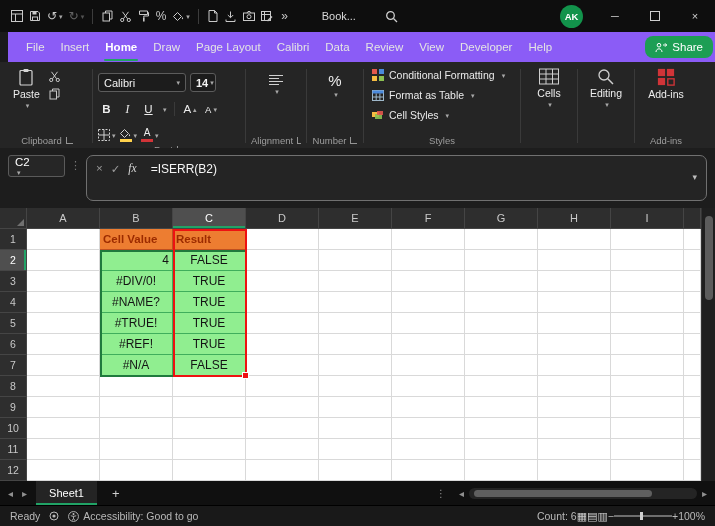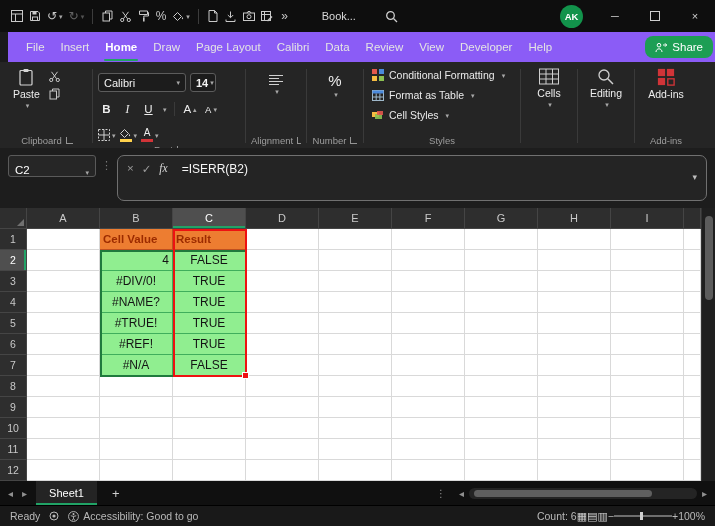--- a/index.html
+++ b/index.html
@@ -37,21 +37,21 @@
   .launch{width:7px;height:7px;border-left:1px solid #949494;border-bottom:1px solid #949494;}
   .frow{display:flex;align-items:center;gap:4px;height:21px;margin-top:8px;}
   .combo{display:flex;align-items:center;justify-content:space-between;background:#1c1c1c;border:1px solid #5c5c5c;border-radius:3px;height:19px;padding:0 5px;font-size:11px;color:#f2f2f2;}
   .fbtn{min-width:17px;height:18px;display:flex;align-items:center;justify-content:center;font-size:11.5px;color:#ededed;}
   .minisep{width:1px;height:14px;background:#3a3a3a;margin:0 3px;}
   .cbarw{display:flex;flex-direction:column;align-items:center;gap:1px;}
   .cbar{width:12px;height:3px;}
   .srow{display:flex;align-items:center;gap:5px;height:20px;padding:0 3px;font-size:10.5px;color:#eaeaea;white-space:nowrap;}
   
   #fbar{position:absolute;top:148px;left:0;width:715px;height:60px;background:#1d1d1d;display:flex;padding:7px 8px 0;}
-  #namebox{width:88px;height:22px;background:#262626;border:1px solid #5a5a5a;border-radius:3px;display:flex;align-items:flex-end;justify-content:space-between;padding:0 6px;font-size:11.5px;color:#fff;}
+  #namebox{width:57px;height:22px;background:#262626;border:1px solid #5a5a5a;border-radius:3px;display:flex;align-items:flex-start;justify-content:space-between;padding:0 6px;font-size:11.5px;color:#fff;flex-direction:column;}
   .fdots{margin:4px 5px 0;color:#777;font-size:11px;}
   #fxbox{flex:1;height:46px;border:1px solid #707070;border-radius:7px;background:#242424;display:flex;padding:4px 9px 0;gap:8px;position:relative;}
   .fxi{color:#9a9a9a;font-size:11.5px;margin-top:2px;}
   #formula-text{color:#f5f5f5;font-size:12px;margin-top:2px;margin-left:6px;}
   #fx-collapse{position:absolute;right:9px;top:16px;color:#bdbdbd;font-size:9px;}
   
   #grid{position:absolute;top:208px;left:0;width:701px;height:273px;background:#fff;display:grid;grid-template-columns:27px repeat(9,73px) 1fr;grid-auto-rows:21px;}
   .ch,.rh,.corner{background:#2e2e2e;border-right:1px solid #454545;border-bottom:1px solid #454545;color:#c9c9c9;display:flex;align-items:center;justify-content:center;}
   .ch{font-size:11px;}
   .rh{font-size:10.5px;}

